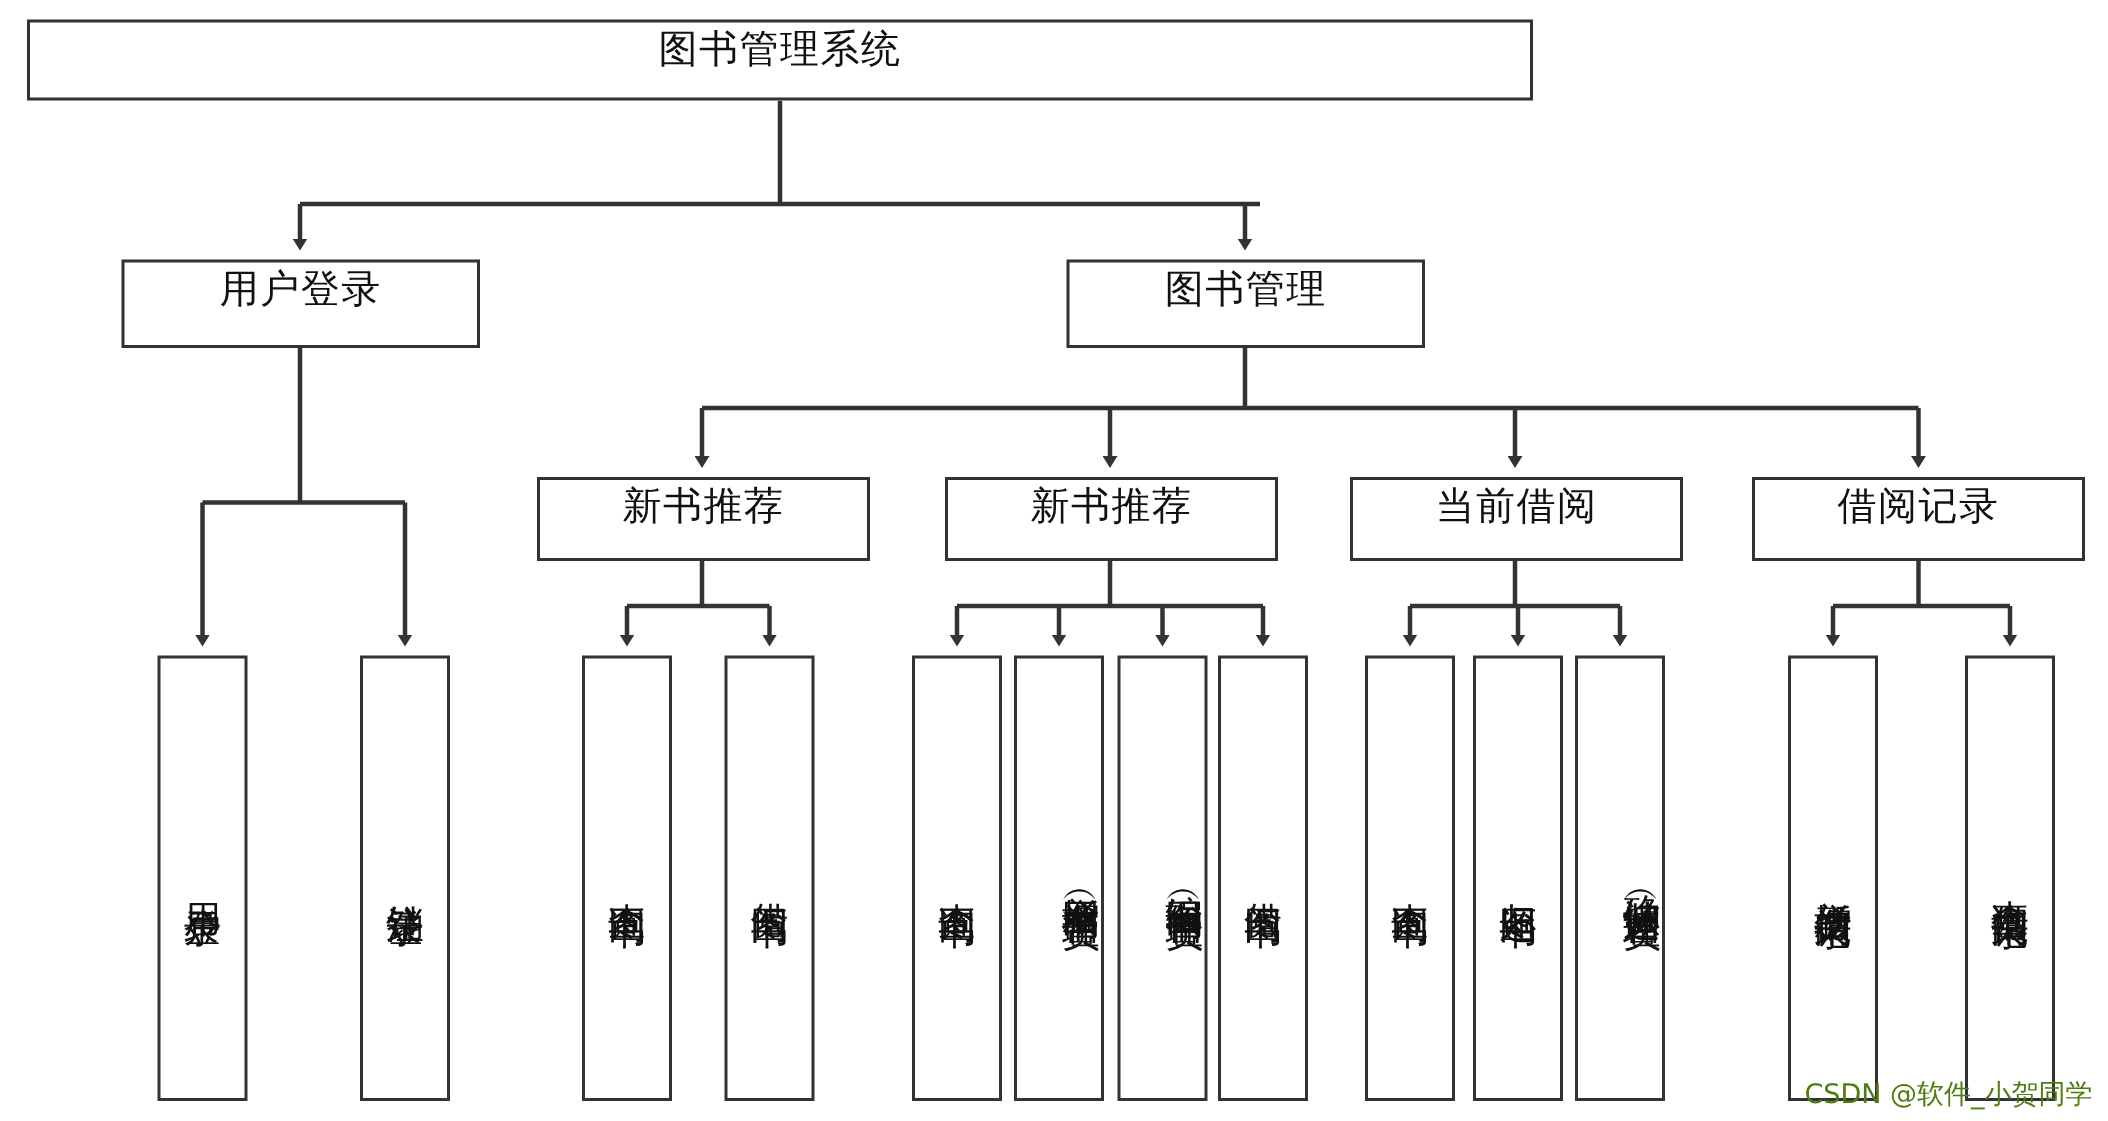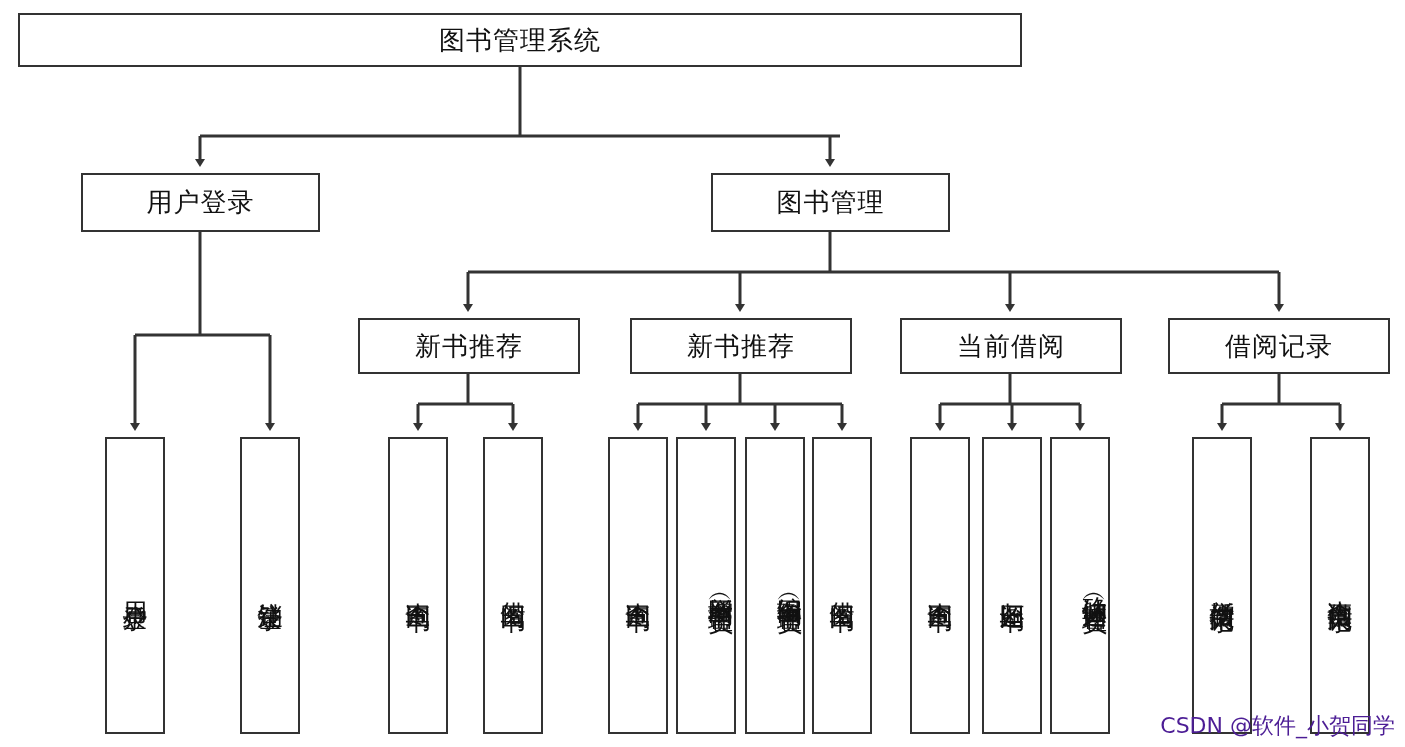--- a/index.html
+++ b/index.html
@@ -24,21 +24,21 @@
     top: 0;
     width: 1405px;
     height: 747px;
   }
   .node {
     position: absolute;
     box-sizing: border-box;
     background: #ffffff;
     border: 2px solid #333333;
     display: flex;
-    align-items: center;
+    align-items: flex-start;
     justify-content: center;
     color: #111111;
   }
   .node.horiz {
     font-size: 26px;
     letter-spacing: 1px;
   }
   .node.vert {
     writing-mode: vertical-rl;
     text-orientation: upright;
@@ -54,22 +54,22 @@
     align-items: flex-start;
   }
   .node .label {
     display: block;
     white-space: nowrap;
   }
   #watermark {
     position: absolute;
     right: 10px;
     bottom: 6px;
-    font-size: 22px;
-    color: #4c1d95;
+    font-size: 18px;
+    color: #4d7c0f;
     white-space: nowrap;
     pointer-events: none;
   }
 </style>
 </head>
 <body>
 
 <div id="stage">
 
   <svg id="wires" viewBox="0 0 1405 747" xmlns="http://www.w3.org/2000/svg">

